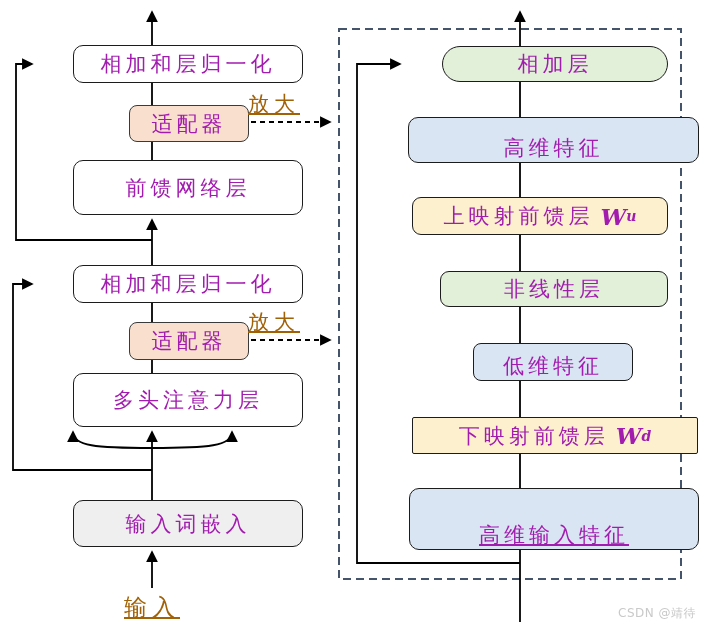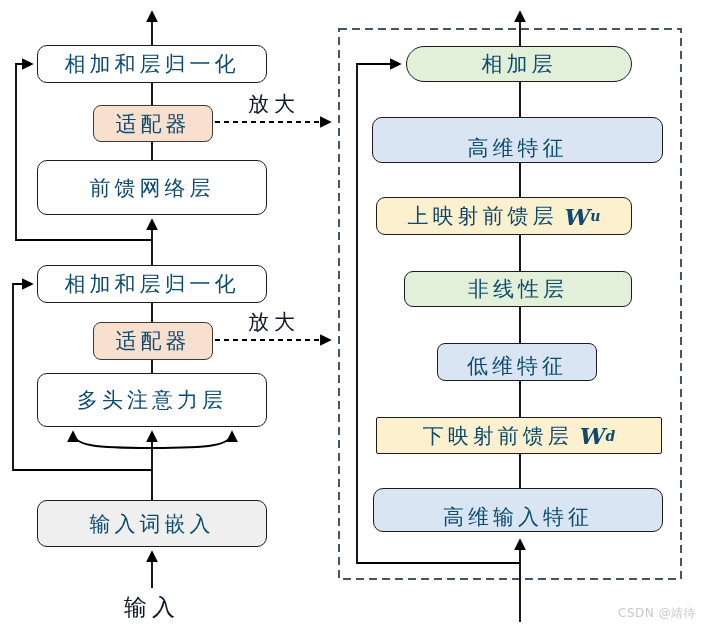--- a/index.html
+++ b/index.html
@@ -12,44 +12,46 @@
   }
   #wires{position:absolute;left:0;top:0;width:703px;height:631px;}
   .box{
     position:absolute;
     display:flex;align-items:center;justify-content:center;
     border:1.5px solid #1c1c1c;
     border-radius:10px;
     box-sizing:border-box;
     font-size:21px;
     letter-spacing:4px;
-    color:#0c4a6e;
+    color:#a21caf;
     white-space:nowrap;
+    margin-left:36px;
   }
   .white {background:#ffffff;}
   .pink  {background:#F9DFCE;border-color:#3a3a3a;}
   .gray  {background:#EFEFEF;}
   .green {background:#E2EFD9;}
   .blue  {background:#D9E5F3;align-items:flex-end;}
   .yellow{background:#FDF0CE;}
   .wsym{
     font-style:italic;font-weight:bold;
     font-size:23px;letter-spacing:0;
     margin-left:7px;
   }
   .wsup{
     font-style:italic;font-weight:bold;
     font-size:14px;letter-spacing:0;
     vertical-align:super;line-height:1;
   }
   .floating-label{
     position:absolute;
     font-size:21px;letter-spacing:5px;
-    color:#0f172a;text-align:center;
+    color:#a16207;text-align:center;
     white-space:nowrap;
+    text-decoration:underline;
   }
   .watermark{
     position:absolute;
     font-family:"DejaVu Sans","Liberation Sans",sans-serif;
     font-size:12px;color:#c9c9c9;
     letter-spacing:0.5px;
     white-space:nowrap;
   }
 </style>
 </head>
@@ -153,19 +155,19 @@
   <div class="box blue" style="left:437px;top:343px;width:160px;height:38px;border-radius:8px;">
     <span>低维特征</span>
   </div>
 
   <div class="box yellow" style="left:376px;top:417px;width:286px;height:37px;border-radius:2px;">
     <span>下映射前馈层</span>
     <span class="wsym">W</span>
       <span class="wsup">d</span>
   </div>
 
-  <div class="box blue" style="left:373px;top:488px;width:290px;height:44px;">
+  <div class="box blue" style="left:373px;top:488px;width:290px;height:62px;text-decoration:underline;">
     <span>高维输入特征</span>
   </div>
 
   <div class="watermark" style="left:618px;top:605px;">CSDN @靖待</div>
 
 </div>
 
 </body></html>

